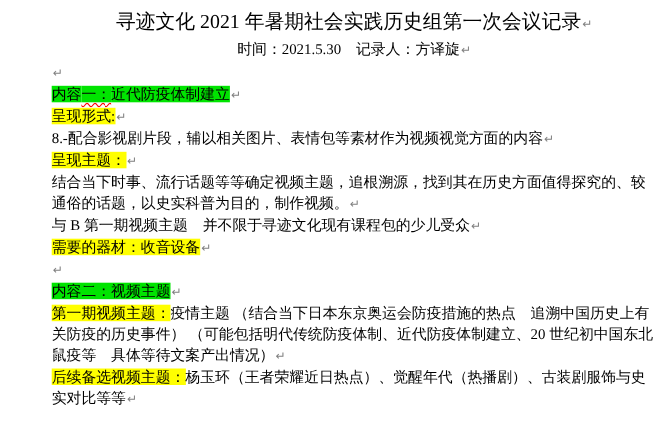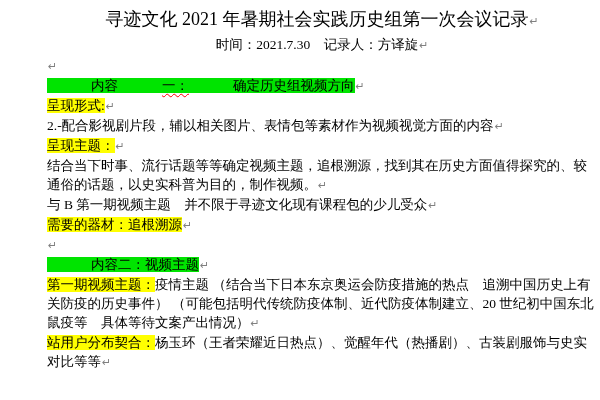--- a/index.html
+++ b/index.html
@@ -30,47 +30,47 @@
   .para.title {
     font-size: 18px;
     line-height: 27px;
     text-align: center;
   }
   .para.meta {
     font-size: 13.5px;
     line-height: 20px;
     text-align: center;
   }
-  .hl-green  { background: var(--hl-green, #00e400); padding-left: 44px; }
+  .hl-green  { background: var(--hl-green, #00e400); }
   .hl-yellow { background: var(--hl-yellow, #ffff00); text-align: center; }
   .squiggle {
     text-decoration-line: underline;
     text-decoration-style: wavy;
     text-decoration-color: var(--squiggle-color, #ff0000);
     text-decoration-thickness: 1px;
     text-underline-offset: 3px;
   }
   .pmark {
     color: var(--pmark-color, #808080);
     font-family: "DejaVu Sans", sans-serif;
     font-size: 11px;
     padding-left: 1px;
   }
 </style>
 </head>
 <body>
 
 <div class="page" id="doc">
     <div class="para title"><span>寻迹文化 2021 年暑期社会实践历史组第一次会议记录</span><span class="pmark">↵</span></div>
-    <div class="para meta"><span>时间：2021.7.30　记录人：方译旋</span><span class="pmark">↵</span></div>
+    <div class="para meta"><span>时间：2021.5.30　记录人：方译旋</span><span class="pmark">↵</span></div>
     <div class="para body"><span class="pmark">↵</span></div>
-    <div class="para body"><span class="hl-green">内容</span><span class="hl-green squiggle">一：</span><span class="hl-green">确定历史组视频方向</span><span class="pmark">↵</span></div>
+    <div class="para body"><span class="hl-green">内容</span><span class="hl-green squiggle">一：</span><span class="hl-green">近代防疫体制建立</span><span class="pmark">↵</span></div>
     <div class="para body"><span class="hl-yellow">呈现形式:</span><span class="pmark">↵</span></div>
-    <div class="para body"><span>2.-配合影视剧片段，辅以相关图片、表情包等素材作为视频视觉方面的内容</span><span class="pmark">↵</span></div>
+    <div class="para body"><span>8.-配合影视剧片段，辅以相关图片、表情包等素材作为视频视觉方面的内容</span><span class="pmark">↵</span></div>
     <div class="para body"><span class="hl-yellow">呈现主题：</span><span class="pmark">↵</span></div>
     <div class="para body"><span>结合当下时事、流行话题等等确定视频主题，追根溯源，找到其在历史方面值得探究的、较通俗的话题，以史实科普为目的，制作视频。</span><span class="pmark">↵</span></div>
     <div class="para body"><span>与 B 第一期视频主题　并不限于寻迹文化现有课程包的少儿受众</span><span class="pmark">↵</span></div>
-    <div class="para body"><span class="hl-yellow">需要的器材：追根溯源</span><span class="pmark">↵</span></div>
+    <div class="para body"><span class="hl-yellow">需要的器材：收音设备</span><span class="pmark">↵</span></div>
     <div class="para body"><span class="pmark">↵</span></div>
     <div class="para body"><span class="hl-green">内容二：视频主题</span><span class="pmark">↵</span></div>
     <div class="para body"><span class="hl-yellow">第一期视频主题：</span><span>疫情主题 （结合当下日本东京奥运会防疫措施的热点　追溯中国历史上有关防疫的历史事件） （可能包括明代传统防疫体制、近代防疫体制建立、20 世纪初中国东北鼠疫等　具体等待文案产出情况）</span><span class="pmark">↵</span></div>
-    <div class="para body"><span class="hl-yellow">站用户分布契合：</span><span>杨玉环（王者荣耀近日热点）、觉醒年代（热播剧）、古装剧服饰与史实对比等等</span><span class="pmark">↵</span></div>
+    <div class="para body"><span class="hl-yellow">后续备选视频主题：</span><span>杨玉环（王者荣耀近日热点）、觉醒年代（热播剧）、古装剧服饰与史实对比等等</span><span class="pmark">↵</span></div>
   </div>
 
 </body></html>

